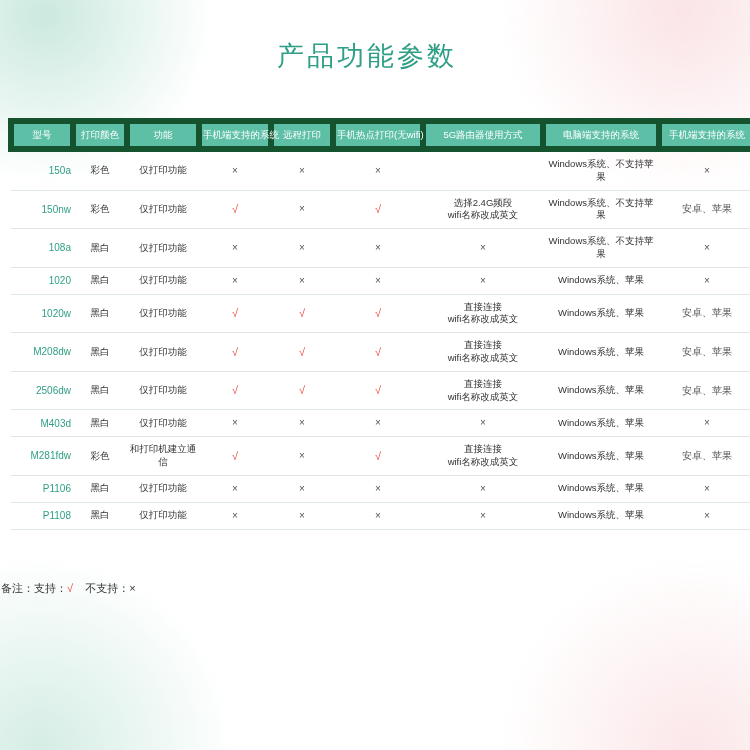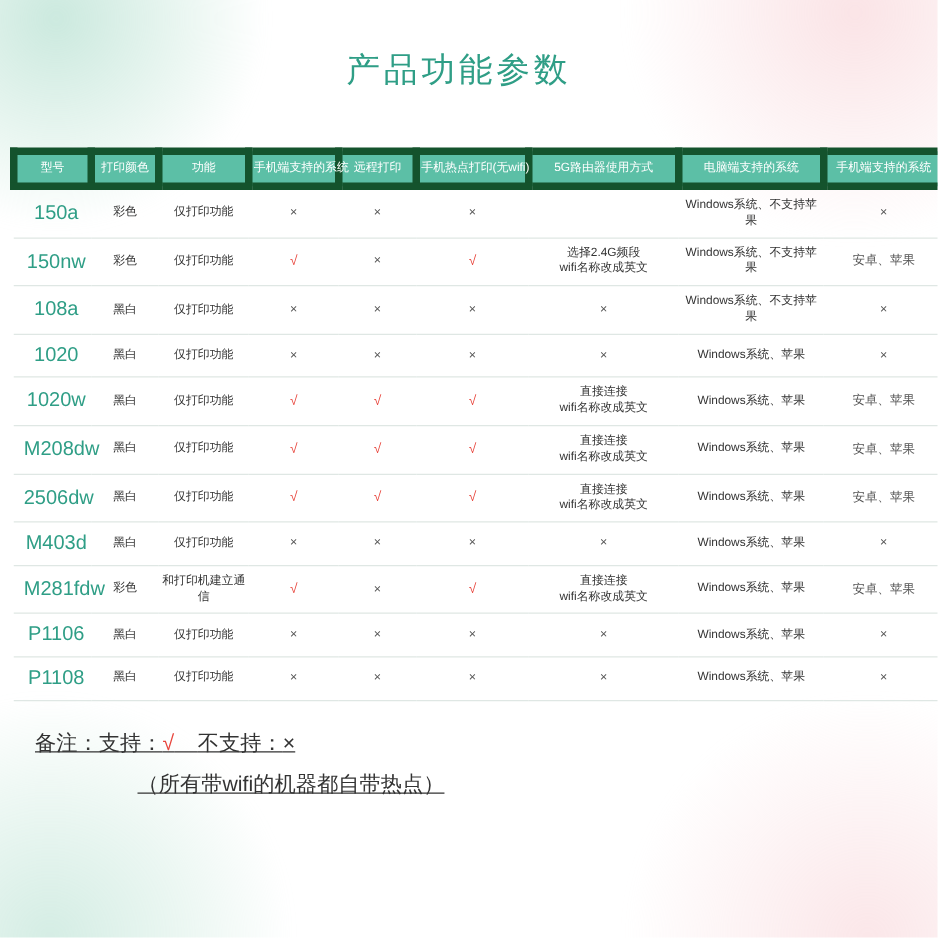--- a/index.html
+++ b/index.html
@@ -92,48 +92,47 @@
     font-size: 9.5px;
     text-align: center;
     color: #333333;
     border-bottom: 1px solid #dfe7e4;
     padding: 6px 2px;
     line-height: 1.35;
     vertical-align: middle;
   }
   table.spec tr td:first-child {
     color: #2f9e86;
-    font-size: 16px;
-    text-align: center;
+    font-size: 10px;
+    text-align: right;
     padding-left: 8px;
   }
   .col-model { width: 62px; }
   .col-color { width: 54px; }
   .col-func  { width: 72px; }
   .col-wifi  { width: 72px; }
   .col-remote{ width: 62px; }
   .col-hot   { width: 90px; }
   .col-5g    { width: 120px; }
   .col-pc    { width: 116px; }
   .col-phone { width: 96px; }
 
   .red { color: #e8453c; }
   .tick { color: #e8453c; font-size: 11px; }
   .cross { color: #555555; font-size: 10px; }
   .small-two-line { font-size: 9px; line-height: 1.4; }
 
   .notes {
     position: absolute;
-    left: 28px;
+    left: 1px;
     top: 578px;
     width: 720px;
-    font-size: 17px;
+    font-size: 11px;
     color: #333333;
     line-height: 1.95;
-    text-decoration: underline;
   }
   .notes .line { white-space: nowrap; }
   .notes b { font-weight: bold; }
   .notes .tickmark { color: #e8453c; }
   .notes .indent { padding-left: 82px; }
 </style>
 </head>
 <body>
 
 <div class="page">
@@ -291,15 +290,14 @@
           <td>Windows系统、苹果</td>
           <td><span class="cross">×</span></td>
         </tr>
       </tbody>
   </table>
 
   <div class="notes">
     <div class="line">
       <span>备注：支持：</span><span class="tickmark">√</span>&nbsp;&nbsp;&nbsp;&nbsp;<span>不支持：</span><span>×</span>
     </div>
-    <div class="line indent">（所有带wifi的机器都自带热点）</div>
   </div>
 </div>
 
 </body></html>

